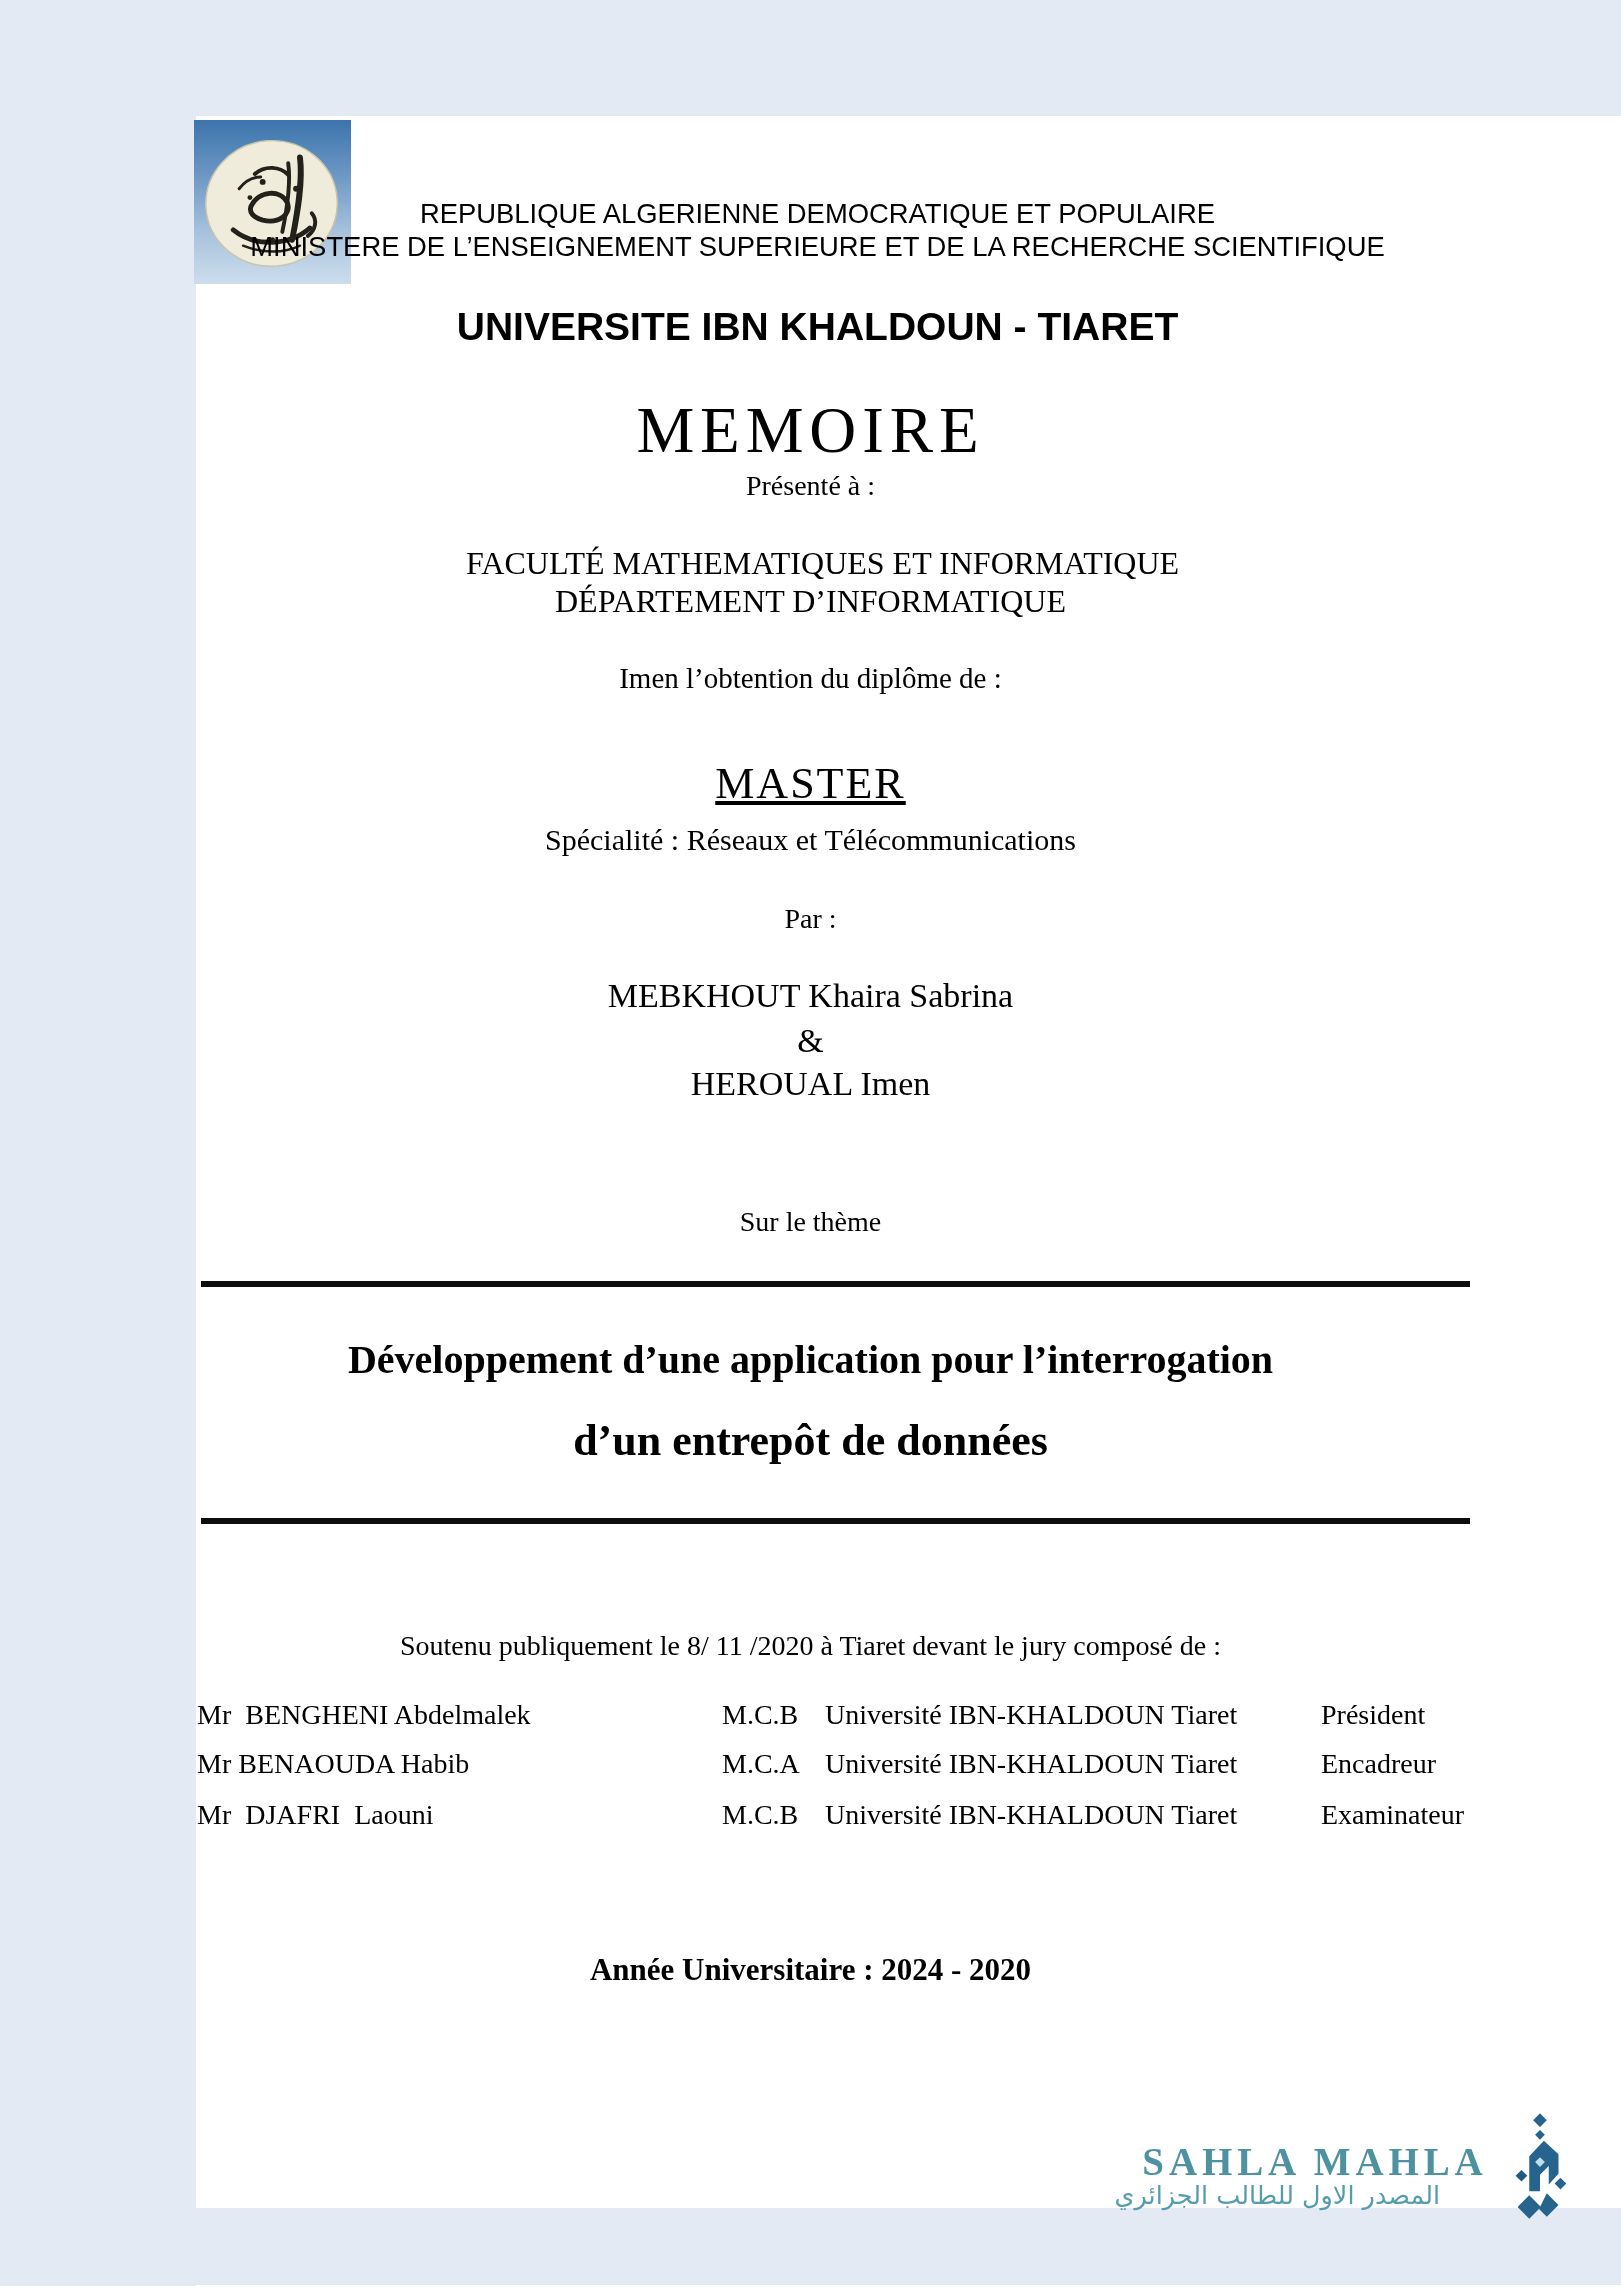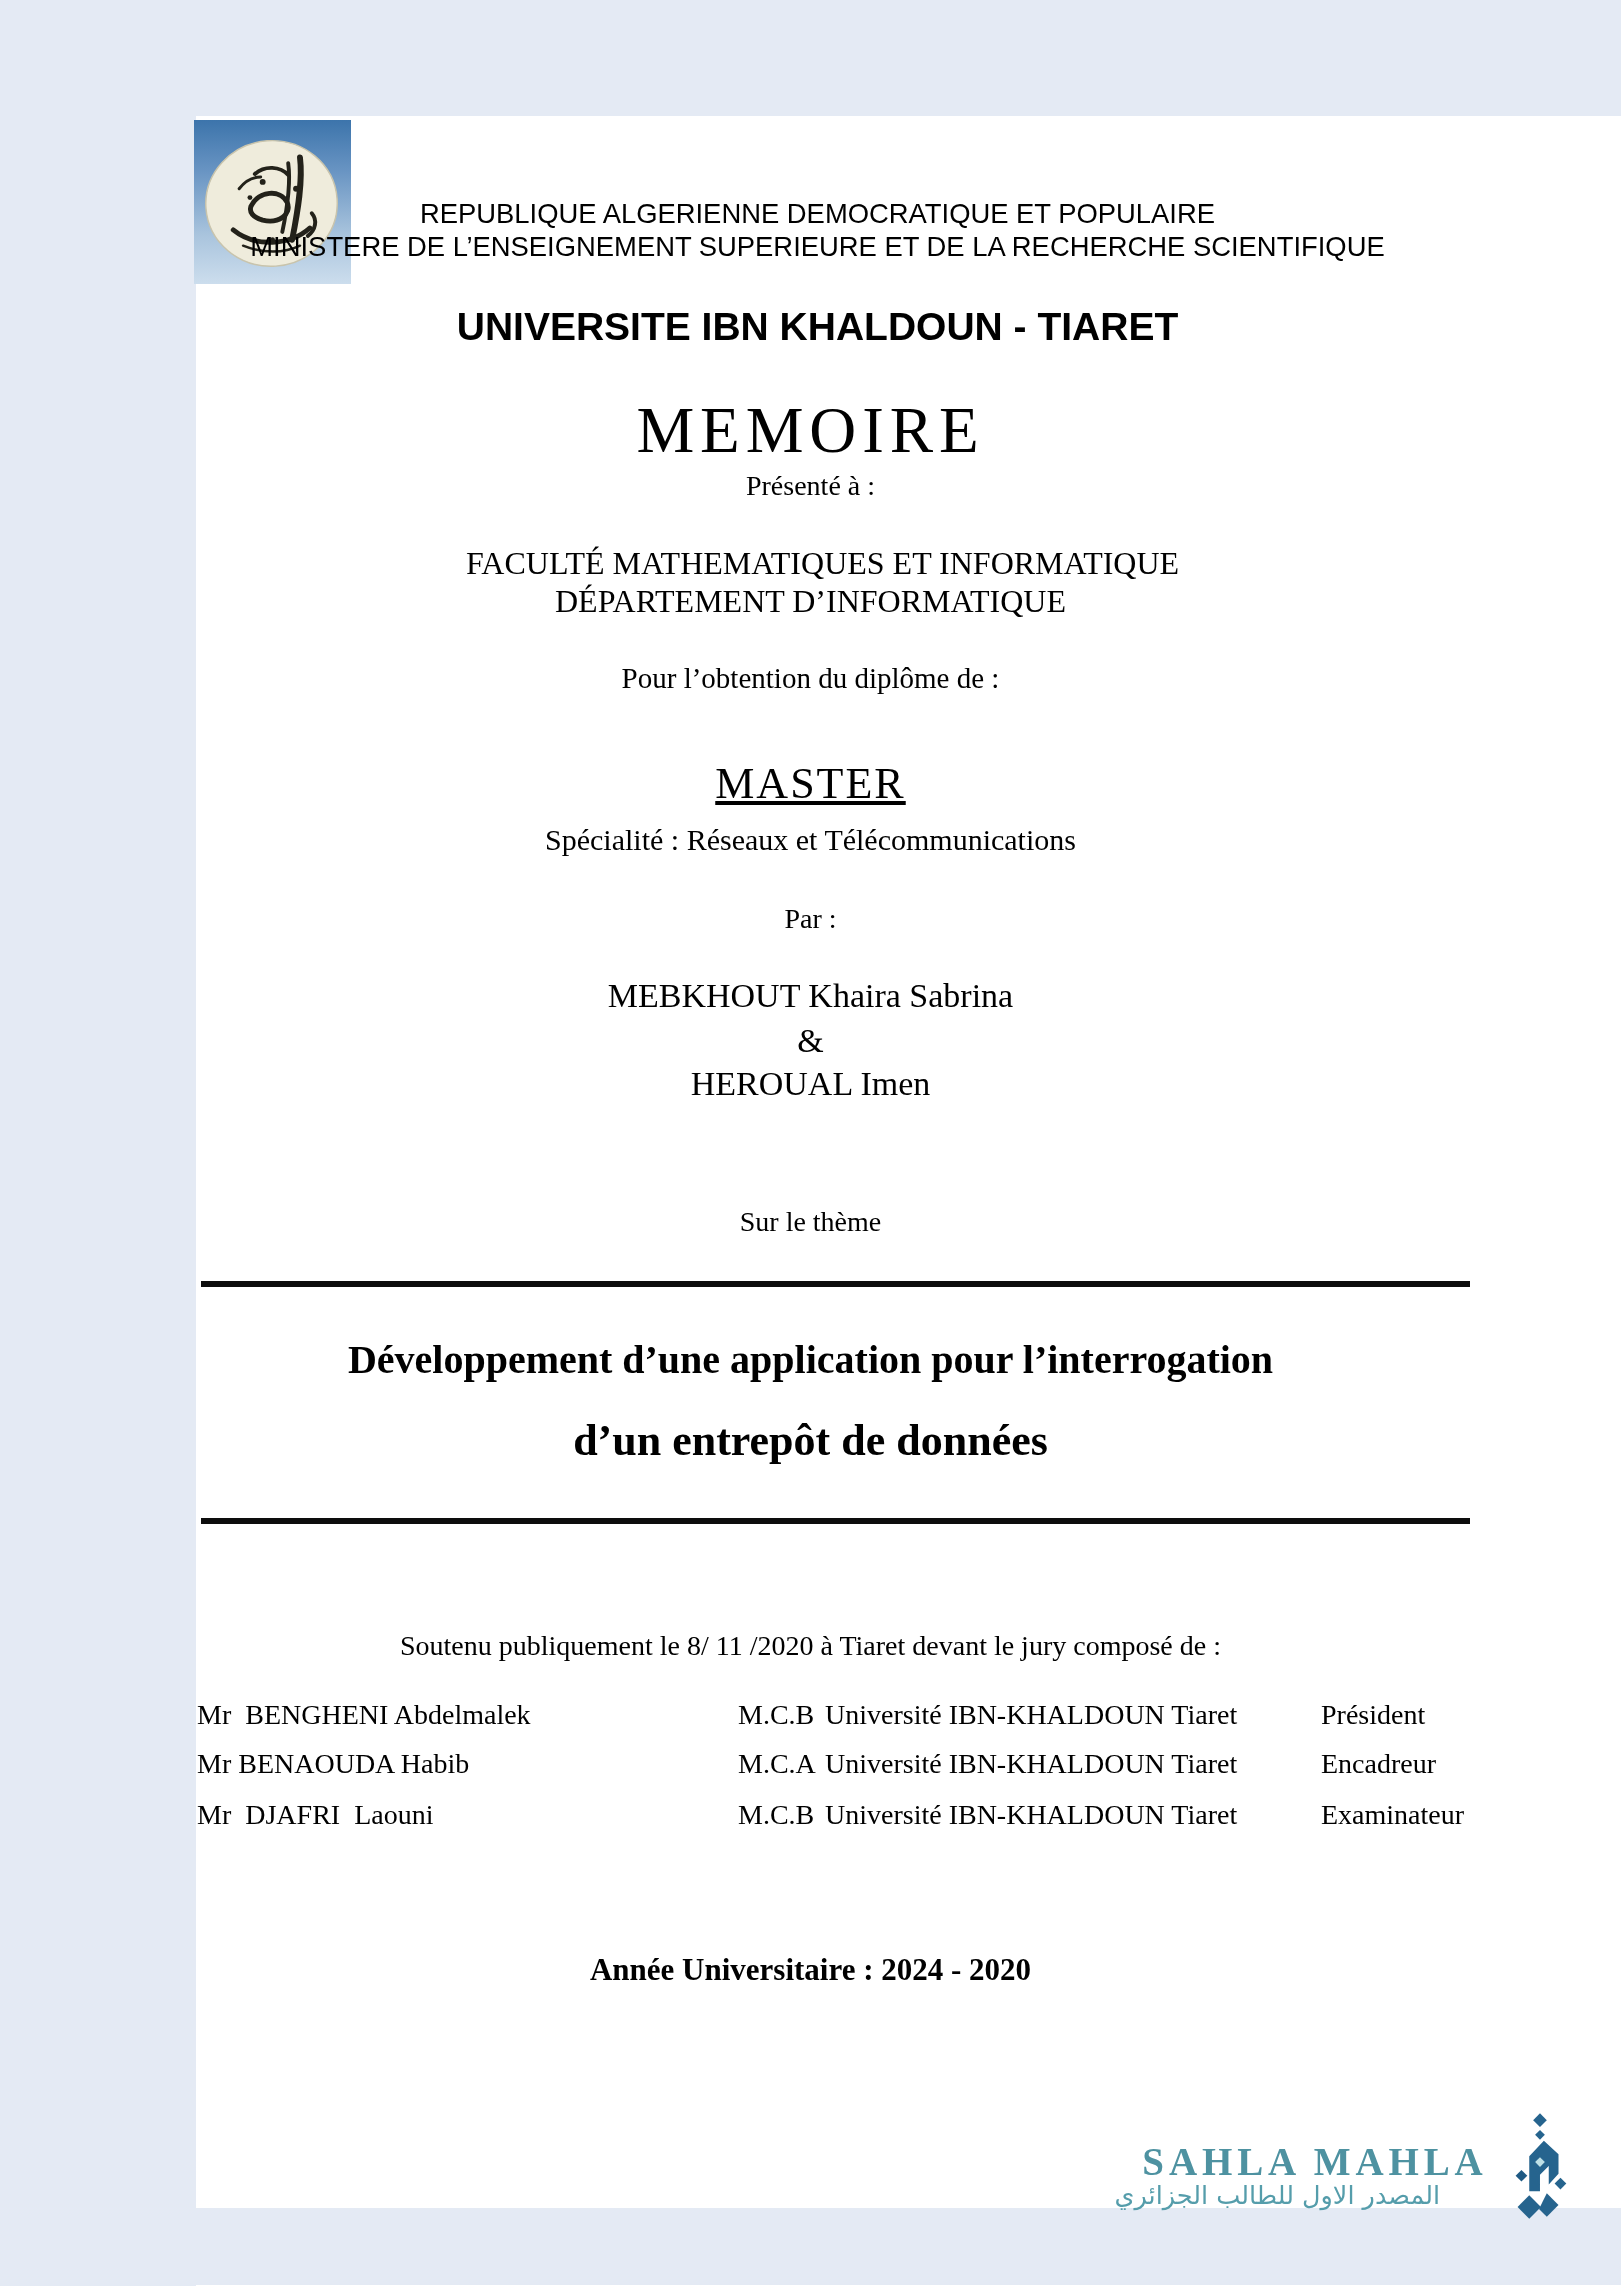--- a/index.html
+++ b/index.html
@@ -12,21 +12,21 @@
   .band-top{left:196px;top:0;width:1425px;height:116px;}
   .band-bottom{left:196px;top:2208px;width:1425px;height:77px;}
   .t{position:absolute;left:0;width:1621px;text-align:center;white-space:nowrap;}
   .sans{font-family:"Liberation Sans", sans-serif;padding-left:7px;}
   .serif{font-family:"Liberation Serif", serif;}
   .b{font-weight:bold;}
   .rule{position:absolute;left:201px;width:1269px;height:5.9px;background:#0d0d0d;}
   .jury-row{position:absolute;left:0;width:1621px;height:39px;font-size:28px;}
   .jc{position:absolute;top:0;white-space:pre;}
   .jc-name{left:197px;}
-  .jc-grade{left:722px;margin-left:16px;}
+  .jc-grade{left:722px;}
   .jc-univ{left:825px;}
   .jc-role{left:1321px;}
   .seal{
     position:absolute;left:194px;top:120px;width:157px;height:164px;
     background:linear-gradient(180deg,#3c74ab 0%,#6793c2 30%,#a9c4dd 70%,#ccdded 100%);
   }
   .brand-text{
     position:absolute;left:1129px;top:2139px;width:372px;text-align:center;
     font-family:"Liberation Serif", serif;font-weight:bold;font-size:39px;
     letter-spacing:4.9px;color:#4e92a1;white-space:nowrap;
@@ -68,21 +68,21 @@
 </div>
 
 <div class="t sans" style="top:198px;font-size:27.4px;">REPUBLIQUE ALGERIENNE DEMOCRATIQUE ET POPULAIRE</div>
 <div class="t sans" style="top:231px;font-size:27.4px;">MINISTERE DE L’ENSEIGNEMENT SUPERIEURE ET DE LA RECHERCHE SCIENTIFIQUE</div>
 <div class="t sans b" style="top:305px;font-size:39px;">UNIVERSITE IBN KHALDOUN - TIARET</div>
 
 <div class="t serif" style="top:393px;font-size:65px;letter-spacing:5.9px;">MEMOIRE</div>
 <div class="t serif" style="top:470px;font-size:28px;">Présenté à :</div>
 <div class="t serif" style="top:545px;font-size:32px;padding-left:12px;">FACULTÉ MATHEMATIQUES ET INFORMATIQUE</div>
 <div class="t serif" style="top:583px;font-size:32px;">DÉPARTEMENT D’INFORMATIQUE</div>
-<div class="t serif" style="top:662px;font-size:29px;">Pour l’obtention du diplôme de :</div>
+<div class="t serif" style="top:662px;font-size:29px;">Imen l’obtention du diplôme de :</div>
 <div class="t serif" style="top:758px;font-size:44px;letter-spacing:2px;text-decoration:underline;">MASTER</div>
 <div class="t serif" style="top:823px;font-size:30px;">Spécialité : Réseaux et Télécommunications</div>
 <div class="t serif" style="top:903px;font-size:28px;">Par :</div>
 <div class="t serif" style="top:977px;font-size:34px;">MEBKHOUT Khaira Sabrina</div>
 <div class="t serif" style="top:1022px;font-size:34px;">&amp;</div>
 <div class="t serif" style="top:1065px;font-size:34px;">HEROUAL Imen</div>
 <div class="t serif" style="top:1191px;font-size:28px;margin-top:15px;">Sur le thème</div>
 
 <div class="rule" style="top:1281px;"></div>
 <div class="t serif b" style="top:1336px;font-size:40px;">Développement d’une application pour l’interrogation</div>

